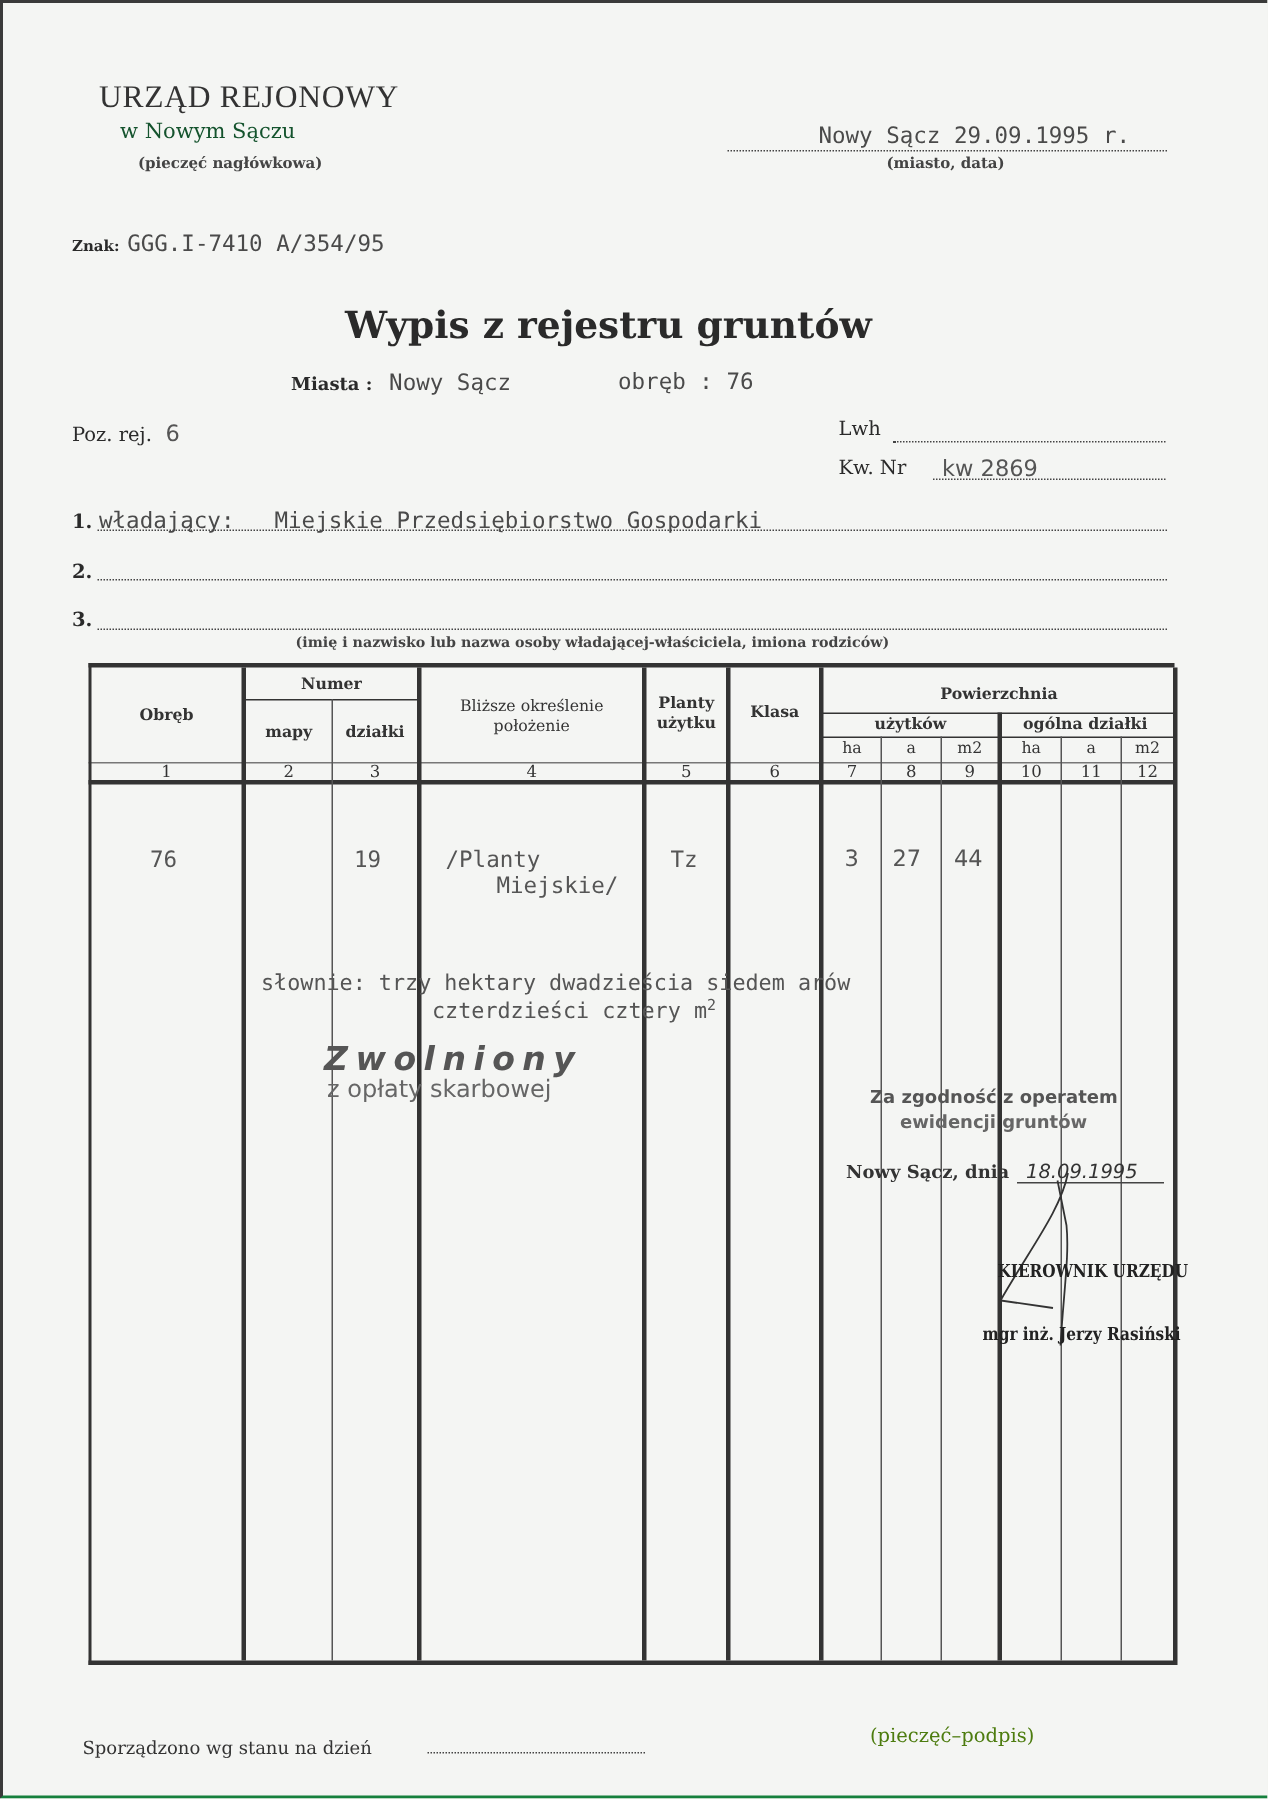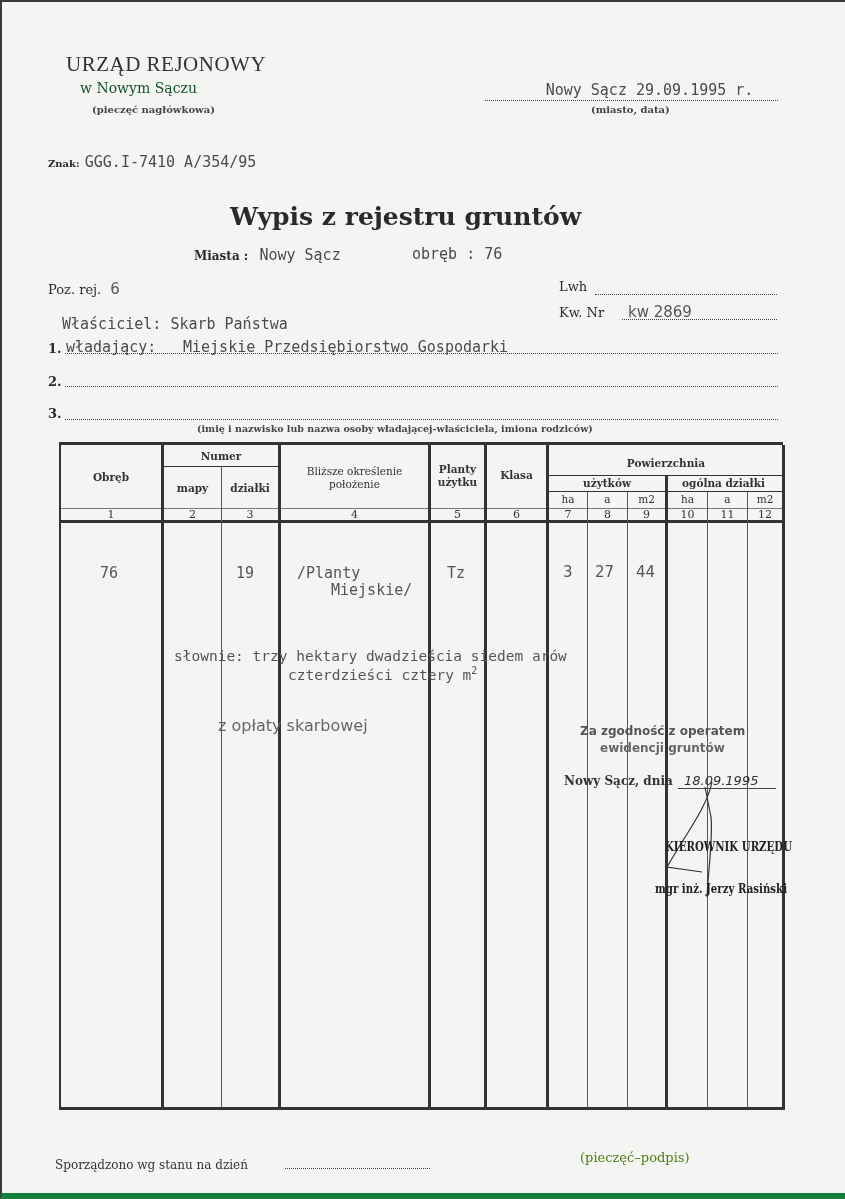--- a/index.html
+++ b/index.html
@@ -4,21 +4,21 @@
 <style>
   html, body { margin: 0; padding: 0; }
   body {
     width: 845px; height: 1199px; position: relative; overflow: hidden;
     background: #f1f2f0;
     font-family: "DejaVu Serif", serif; color: #2a2a2a;
   }
   .page {
     position: absolute; left: 0; top: 0; width: 845px; height: 1199px;
     background: #f4f5f3;
-    border-top: 2px solid #3a3a3a; border-left: 2px solid #3a3a3a; border-bottom: 6px solid #15803d;
+    border-top: 2px solid #3a3a3a; border-left: 2px solid #3a3a3a; border-bottom: 2px solid #15803d;
     box-sizing: border-box;
   }
   .abs { position: absolute; white-space: nowrap; }
   .mono { font-family: "DejaVu Sans Mono", monospace; color: #4a4a4a; }
   .serif { font-family: "DejaVu Serif", serif; }
   .sans { font-family: "DejaVu Sans", sans-serif; }
   .dots { border-bottom: 1px dotted #444; }
   .stamp-head { font-family: "Liberation Serif", serif; color: #333; }
 
   
@@ -65,24 +65,20 @@
   </div>
   <div class="abs serif" style="left:557px; top:277px; font-size:13px;">Lwh</div>
   <div class="abs dots" style="left:593px; top:277px; width:182px; height:15px;">
     <span class="mono"></span>
   </div>
   <div class="abs serif" style="left:557px; top:303px; font-size:13px;">Kw. Nr</div>
   <div class="abs dots" style="left:620px; top:300px; width:155px; height:17px;">
     <span class="sans" style="font-size:15px; color:#555; margin-left:6px;">kw 2869</span>
   </div>
 
-  <div class="abs mono" style="left:60px; top:313px; font-size:15px;">
-    <span>Właściciel:</span>
-    <span>Skarb Państwa</span>
-  </div>
 
   <div class="abs serif" style="left:46px; top:339px; font-size:13px; font-weight:bold;">1.</div>
   <div class="abs dots" style="left:63px; top:337px; width:713px; height:14px;"></div>
   <div class="abs mono" style="left:64px; top:336px; font-size:15px;">władający:</div>
   <div class="abs mono" style="left:181px; top:336px; font-size:15px;">Miejskie Przedsiębiorstwo Gospodarki</div>
 
   <div class="abs serif" style="left:46px; top:372px; font-size:13px; font-weight:bold;">2.</div>
   <div class="abs dots" style="left:63px; top:370px; width:713px; height:14px;"></div>
 
   <div class="abs serif" style="left:46px; top:404px; font-size:13px; font-weight:bold;">3.</div>
@@ -161,20 +157,21 @@
       <div class="cell" style="left:715px; top:562px;"></div>
       <div class="cell" style="left:752px; top:562px;"></div>
     </div>
 
     <div class="cell" style="left:172px; top:646px; font-size:14.5px; background:transparent;">słownie: trzy hektary dwadzieścia siedem arów</div>
     <div class="cell" style="left:286px; top:663px; font-size:14.5px;">
       <span>czterdzieści cztery m</span><sup style="font-size:10px;">2</sup>
     </div>
   </div>
 
+  <div class="abs sans" style="left:214px; top:692px; font-size:22px; font-weight:bold; font-style:italic; letter-spacing:5px; color:#555;">Zwolniony</div>
   <div class="abs sans" style="left:216px; top:714px; font-size:16px; color:#666;">z opłaty skarbowej</div>
 
   <div class="abs sans" style="left:578px; top:722px; font-size:12px; font-weight:bold; color:#555;">Za zgodność z operatem</div>
   <div class="abs sans" style="left:598px; top:739px; font-size:12px; font-weight:bold; color:#666;">ewidencji gruntów</div>
 
   <div class="abs serif" style="left:562px; top:772px; font-size:12px; font-weight:bold; color:#333;">Nowy Sącz, dnia</div>
   <div class="abs" style="left:676px; top:768px; width:98px; height:18px; border-bottom:1px solid #444;">
     <span class="sans" style="font-size:13px; font-style:italic; color:#333; margin-left:6px;">18.09.1995</span>
   </div>
 

